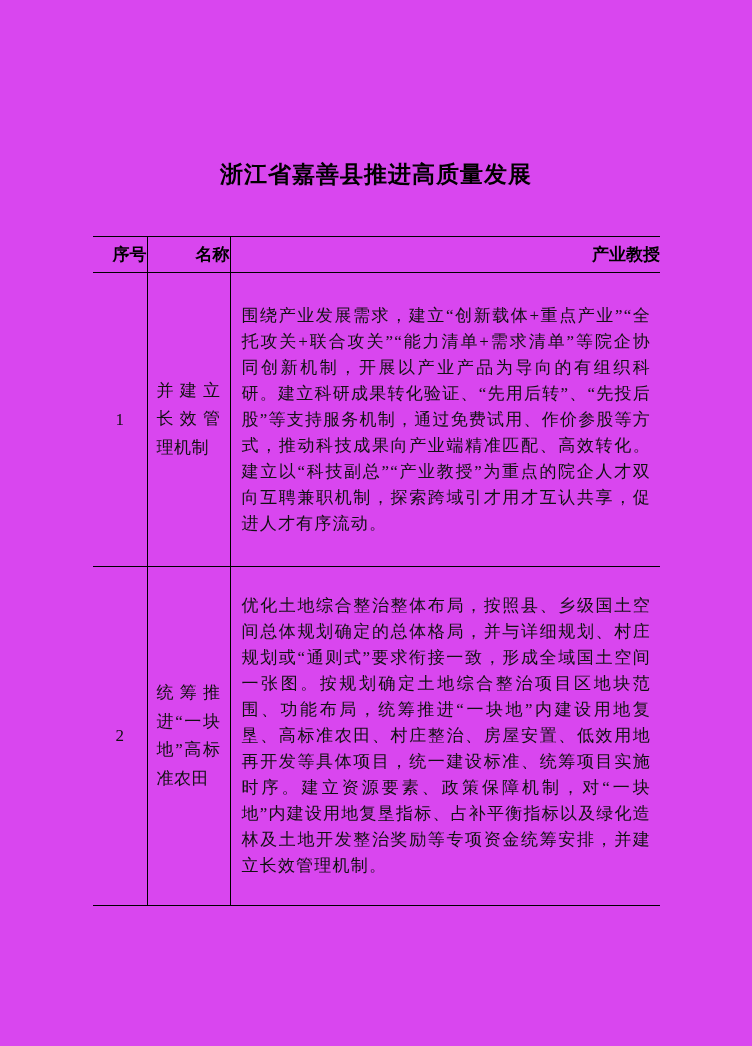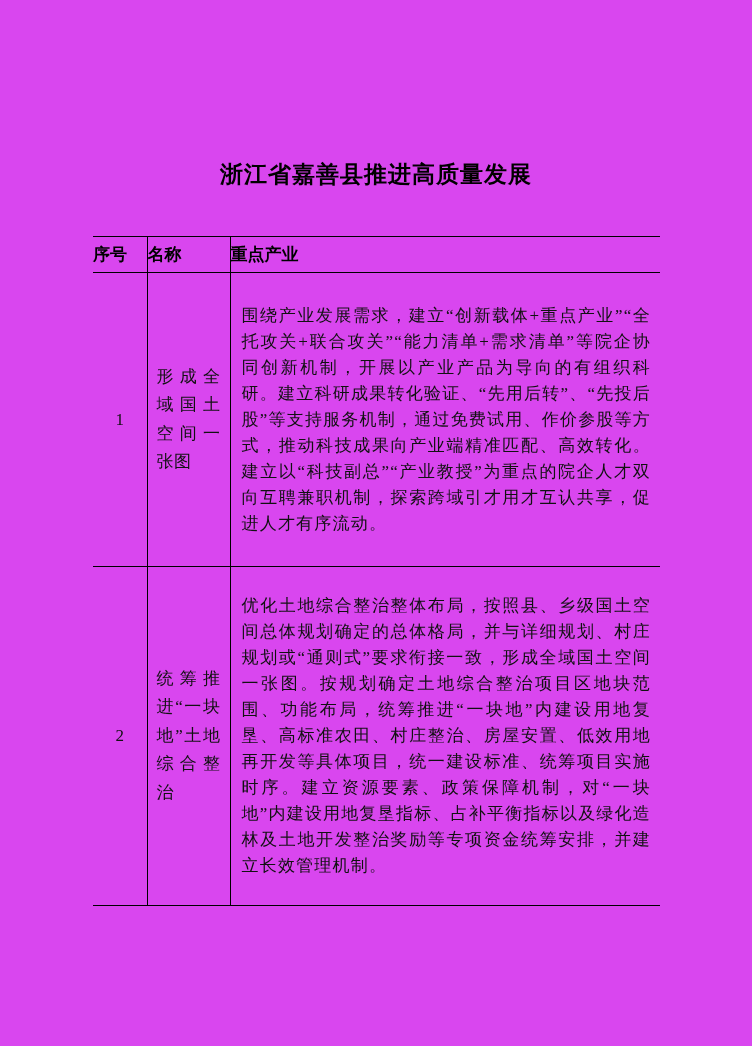--- a/index.html
+++ b/index.html
@@ -47,21 +47,21 @@
   .exp-table th:nth-child(2), .exp-table td:nth-child(2) { border-right: 1.5px solid #000; }
 
   .exp-table thead tr { height: 36px; }
   .exp-table tbody tr.row-1 { height: 294px; }
   .exp-table tbody tr.row-2 { height: 339px; }
 
   .exp-table th {
     font-family: "Liberation Sans", "DejaVu Sans", sans-serif;
     font-weight: 700;
     font-size: 17px;
-    text-align: left;
+    text-align: right;
     color: #000000;
   }
   td.cell-index {
     text-align: center;
     font-size: 17px;
   }
   td.cell-name {
     padding: 0 9px;
     font-size: 17px;
     line-height: 28.5px;
@@ -92,30 +92,30 @@
   <table class="exp-table">
     <colgroup>
       <col class="c-index">
       <col class="c-name">
       <col class="c-content">
     </colgroup>
     <thead>
       <tr>
         <th>序号</th>
         <th>名称</th>
-        <th>重点产业</th>
+        <th>产业教授</th>
       </tr>
     </thead>
     <tbody>
       <tr class="row-1">
         <td class="cell-index">1</td>
-        <td class="cell-name">形成全域国土空间一张图</td>
+        <td class="cell-name">并建立长效管理机制</td>
         <td class="cell-content">围绕产业发展需求，建立“创新载体+重点产业”“全托攻关+联合攻关”“能力清单+需求清单”等院企协同创新机制，开展以产业产品为导向的有组织科研。建立科研成果转化验证、“先用后转”、“先投后股”等支持服务机制，通过免费试用、作价参股等方式，推动科技成果向产业端精准匹配、高效转化。建立以“科技副总”“产业教授”为重点的院企人才双向互聘兼职机制，探索跨域引才用才互认共享，促进人才有序流动。</td>
       </tr>
       <tr class="row-2">
         <td class="cell-index">2</td>
-        <td class="cell-name">统筹推进“一块地”土地综合整治</td>
+        <td class="cell-name">统筹推进“一块地”高标准农田</td>
         <td class="cell-content">优化土地综合整治整体布局，按照县、乡级国土空间总体规划确定的总体格局，并与详细规划、村庄规划或“通则式”要求衔接一致，形成全域国土空间一张图。按规划确定土地综合整治项目区地块范围、功能布局，统筹推进“一块地”内建设用地复垦、高标准农田、村庄整治、房屋安置、低效用地再开发等具体项目，统一建设标准、统筹项目实施时序。建立资源要素、政策保障机制，对“一块地”内建设用地复垦指标、占补平衡指标以及绿化造林及土地开发整治奖励等专项资金统筹安排，并建立长效管理机制。</td>
       </tr>
     </tbody>
   </table>
 
 </div>
 
 </body></html>

